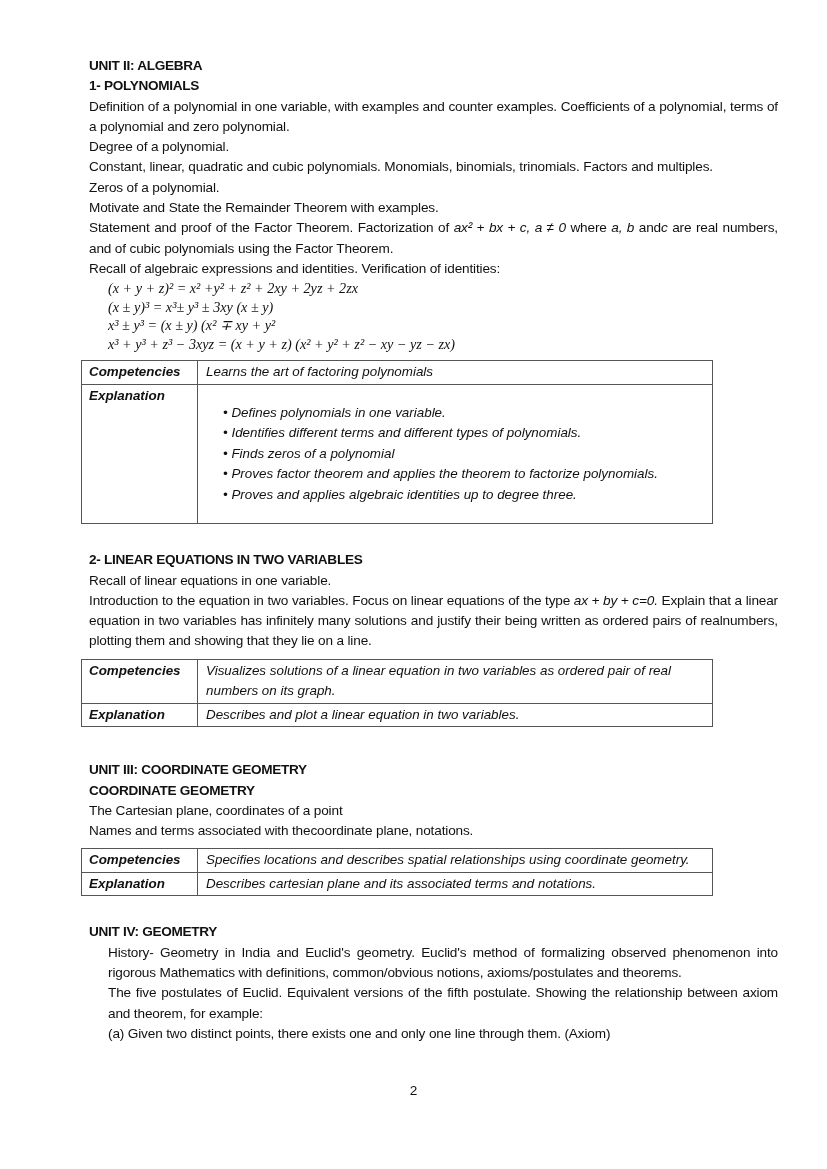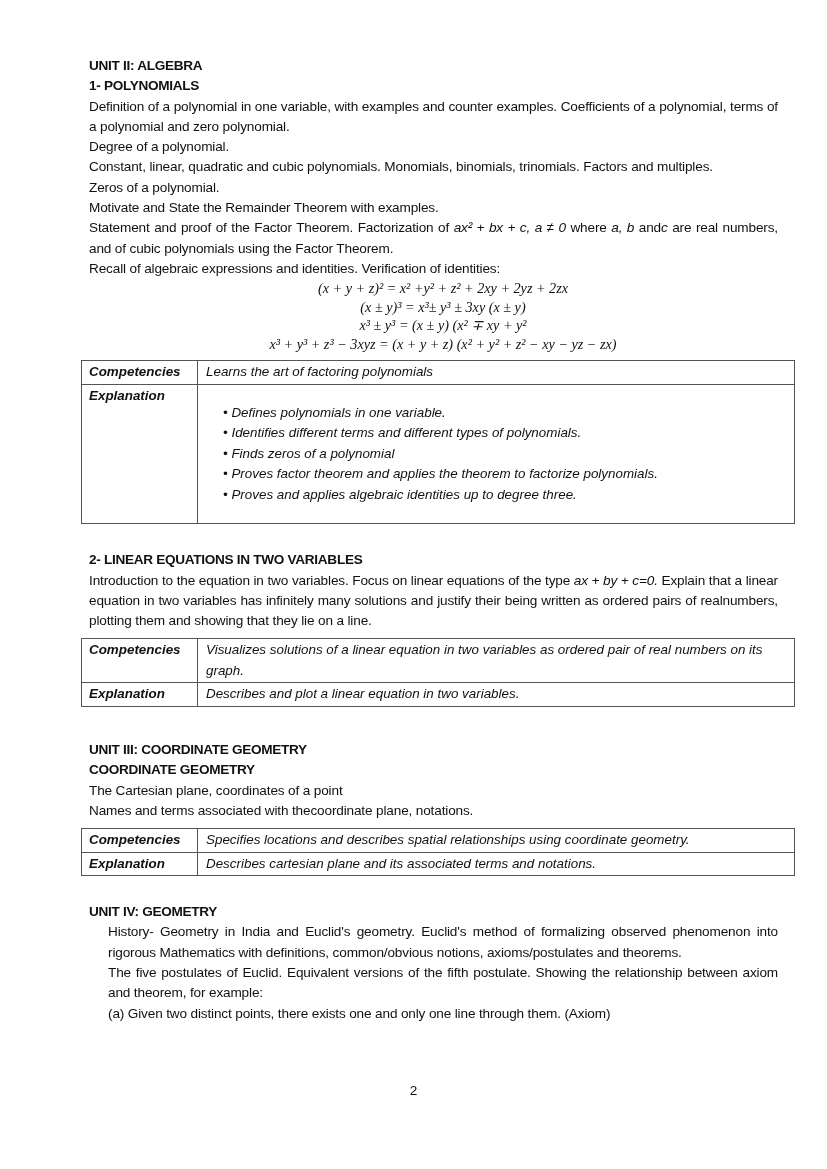--- a/index.html
+++ b/index.html
@@ -2,22 +2,22 @@
 <html><head>
 <meta charset="utf-8">
 <style>
   html, body { margin:0; padding:0; background:#ffffff; }
   body { width:827px; height:1169px; position:relative; overflow:hidden;
          font-family:"Liberation Sans", sans-serif; color:#111; }
   .page { position:absolute; left:89px; top:56px; width:689px; }
   .p { font-size:13.6px; line-height:20.3px; margin:0; text-align:justify; letter-spacing:-0.15px; }
   .h { font-size:13.6px; line-height:20.3px; margin:0; font-weight:bold; letter-spacing:-0.3px; }
   .ind { padding-left:19px; }
-  .math { font-family:"Liberation Serif", serif; font-size:14.2px; line-height:18.5px; margin:0; padding-left:19px; font-style:italic;text-align:center; }
-  table.comp { border-collapse:collapse; width:714px; margin-left:-8px; font-size:13.4px; }
+  .math { font-family:"Liberation Serif", serif; font-size:14.2px; line-height:18.5px; margin:0; padding-left:19px; font-style:italic; }
+  table.comp { border-collapse:collapse; width:632px; margin-left:-8px; font-size:13.4px; }
   table.comp td { border:1px solid #555; padding:1px 8px; vertical-align:top; line-height:20.5px; font-style:italic; }
   table.comp td.lbl { width:100px; font-weight:bold; padding-left:7px; } .gap26 { height:26px; }
   .gap30 { height:33px; }
   .pagenum { position:absolute; left:0; width:827px; top:1083px; text-align:center; font-size:13.6px; }
   ul.expl { list-style:none; margin:17px; padding:0; }
 </style>
 </head>
 <body>
 
 <div class="page">
@@ -53,20 +53,21 @@
           <li>• Proves factor theorem and applies the theorem to factorize polynomials.</li>
           <li>• Proves and  applies algebraic identities up to degree three.</li>
         </ul>
       </td>
     </tr>
   </tbody>
     </table>
 
   <div class="gap26"></div>
   <p class="h">2-  LINEAR EQUATIONS IN TWO VARIABLES</p>
+  <p class="p">Recall of linear equations in one variable.</p>
   <p class="p"><span>Introduction to the equation in two variables. Focus on linear equations of the type </span><i>ax + by + c=0.</i><span> Explain that a linear equation in two variables has infinitely many solutions and justify their being written as ordered pairs of realnumbers, plotting them and showing that they lie on a line.</span></p>
 
   <div style="height:7px"></div>
   <table class="comp">
     <tbody>
         <tr>
       <td class="lbl">Competencies</td>
       <td>Visualizes solutions of a linear equation in two variables as ordered pair of real numbers on its graph.</td>
     </tr>
     <tr>

